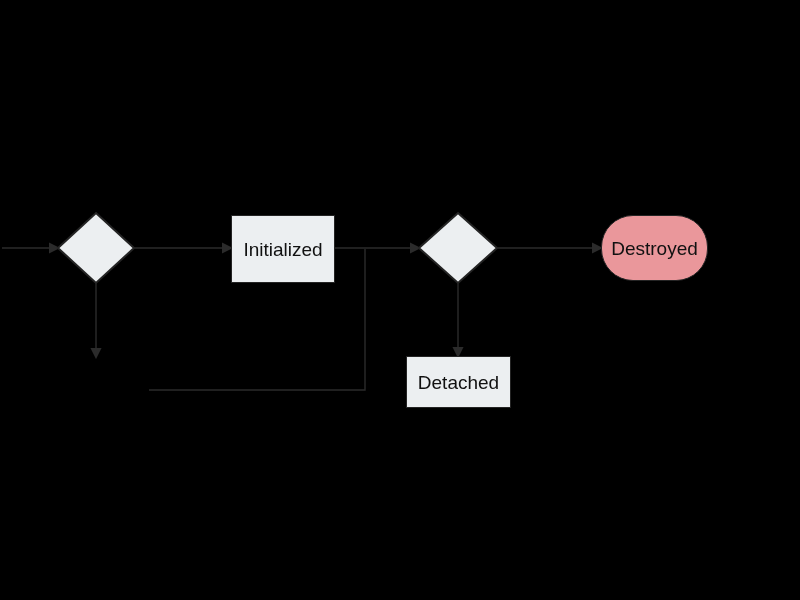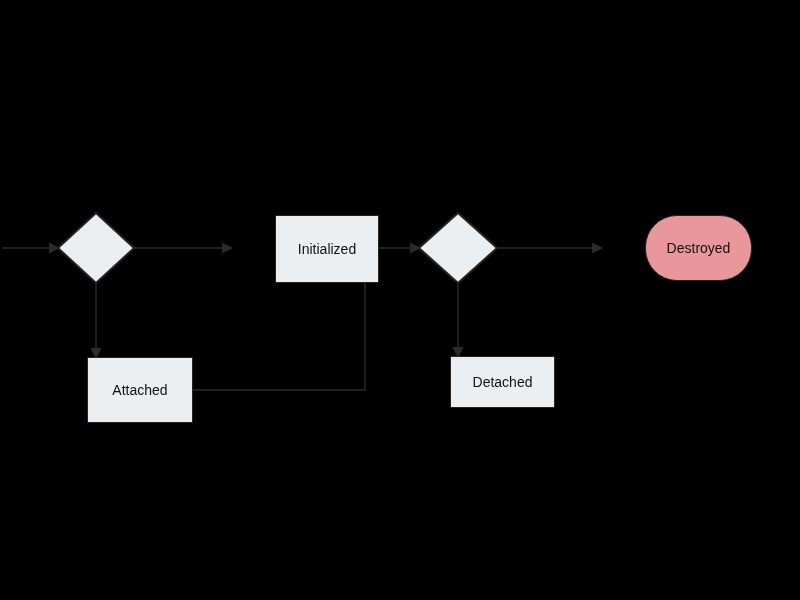--- a/index.html
+++ b/index.html
@@ -35,27 +35,26 @@
     fill: var(--node_fill, #eceff1);
     stroke: var(--node_border, #222);
     stroke-width: 2;
   }
   .node {
     position: absolute;
     box-sizing: border-box;
     background: var(--node_fill, #eceff1);
     border: 1px solid var(--node_border, #222);
     color: var(--text, #111);
-    font-size: 14px;
+    font-size: 19px;
     line-height: 1;
     display: flex;
     align-items: center;
     justify-content: center;
     white-space: nowrap;
-    margin-left: 44px;
   }
   .node.danger {
     background: var(--danger_fill, #ea979b);
   }
 </style>
 </head>
 <body>
 
 <div class="stage">
 
@@ -73,19 +72,18 @@
     <path class="edge" d="M149,390 L365,390 L365,249"></path>
     <path class="edge" d="M497,248 L593,248" marker-end="url(#arrow)"></path>
     <path class="edge" d="M458,283 L458,348" marker-end="url(#arrow)"></path>
 
     <polygon class="diamond" points="96,213 134,248 96,283 58,248"></polygon>
     <polygon class="diamond" points="458,213 497,248 458,283 419,248"></polygon>
   </svg>
 
   <div class="node" style="left:231px; top:215px; width:104px; height:68px;">Initialized</div>
 
-  <div class="node" style="left:43px; top:357px; width:106px; height:66px;">Attached</div>
 
   <div class="node" style="left:406px; top:356px; width:105px; height:52px;">Detached</div>
 
   <div class="node danger" style="left:601px; top:215px; width:107px; height:66px;border-radius:32px;">Destroyed</div>
 
 </div>
 
 </body></html>

